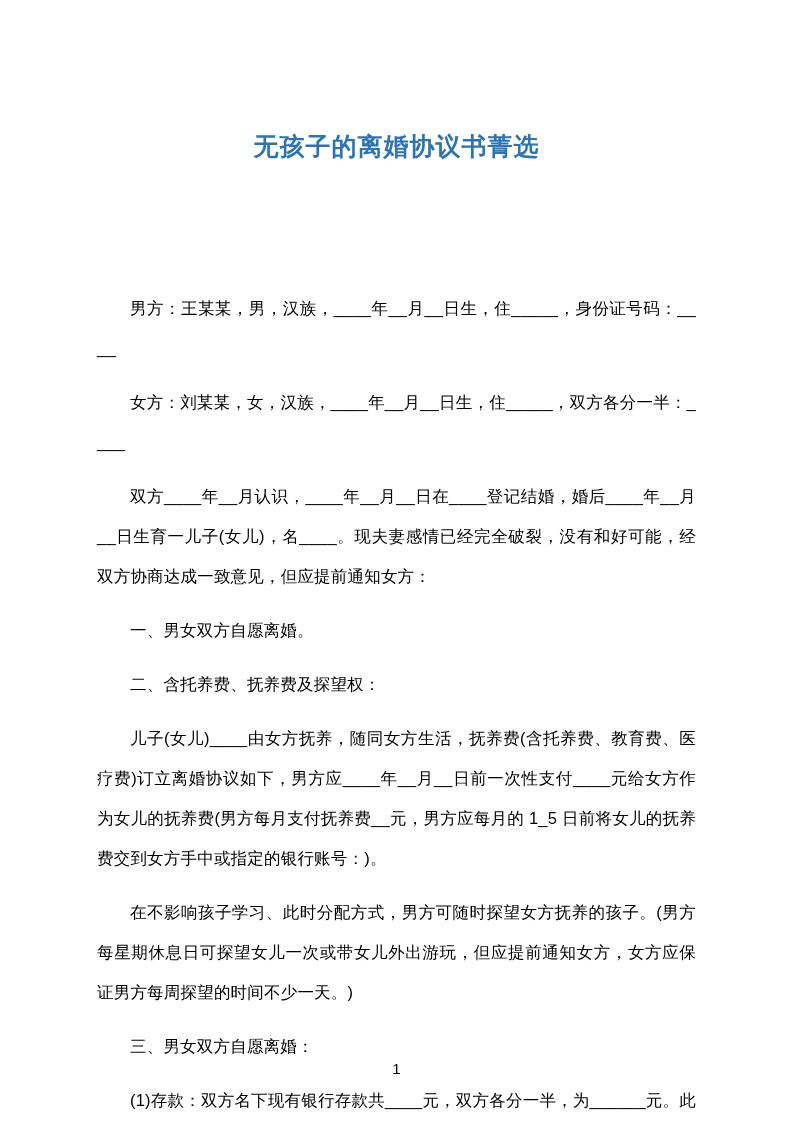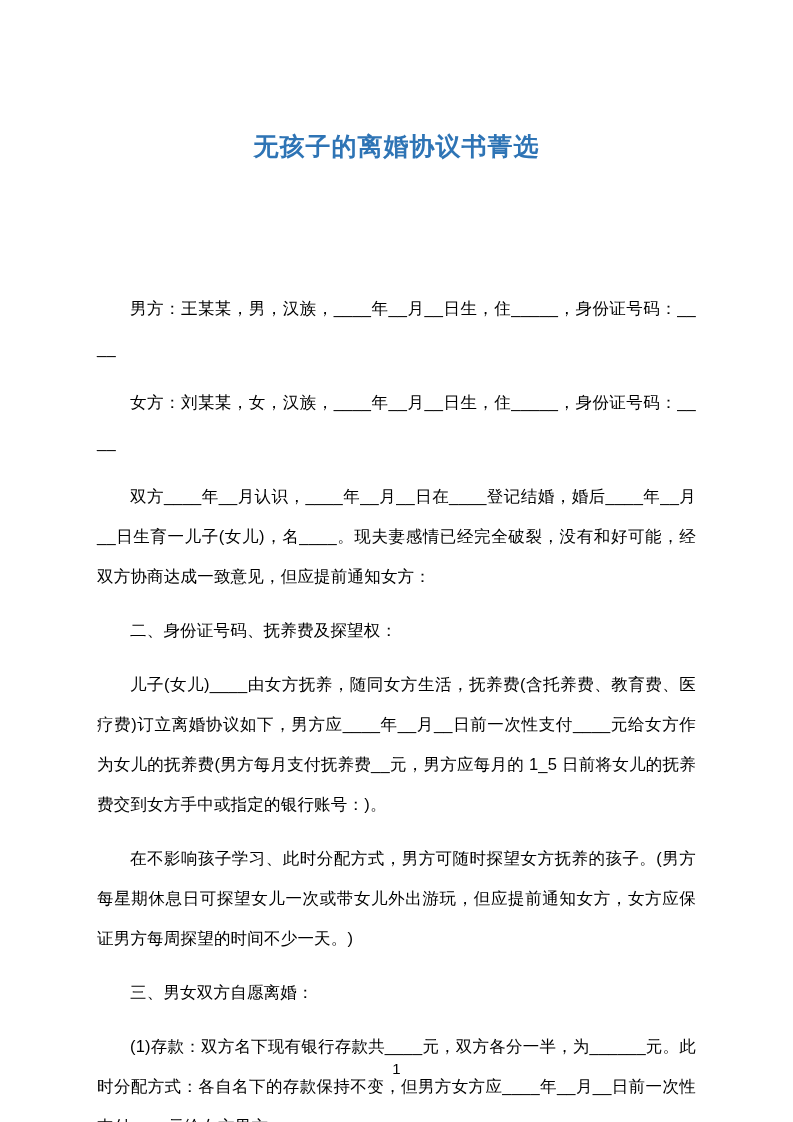--- a/index.html
+++ b/index.html
@@ -49,23 +49,24 @@
 </style>
 </head>
 <body>
 
 <div class="page" style="background: rgb(255, 255, 255); color: rgb(0, 0, 0);">
 
   <h1 class="doc-title" style="color: rgb(46, 116, 181);">无孩子的离婚协议书菁选</h1>
 
   <div class="body-text">
     <p>男方：王某某，男，汉族，____年__月__日生，住_____，身份证号码：____</p>
-    <p>女方：刘某某，女，汉族，____年__月__日生，住_____，身份证号码：____</p>
+    <p>女方：刘某某，女，汉族，____年__月__日生，住_____，双方各分一半：____</p>
     <p>双方____年__月认识，____年__月__日在____登记结婚，婚后____年__月__日生育一儿子(女儿)，名____。现夫妻感情已经完全破裂，没有和好可能，经双方协商达成一致意见，但应提前通知女方：</p>
-    <p>二、身份证号码、抚养费及探望权：</p>
+    <p>一、男女双方自愿离婚。</p>
+    <p>二、含托养费、抚养费及探望权：</p>
     <p>儿子(女儿)____由女方抚养，随同女方生活，抚养费(含托养费、教育费、医疗费)订立离婚协议如下，男方应____年__月__日前一次性支付____元给女方作为女儿的抚养费(男方每月支付抚养费__元，男方应每月的 1_5 日前将女儿的抚养费交到女方手中或指定的银行账号：)。</p>
     <p>在不影响孩子学习、此时分配方式，男方可随时探望女方抚养的孩子。(男方每星期休息日可探望女儿一次或带女儿外出游玩，但应提前通知女方，女方应保证男方每周探望的时间不少一天。)</p>
     <p>三、男女双方自愿离婚：</p>
     <p>(1)存款：双方名下现有银行存款共____元，双方各分一半，为______元。此时分配方式：各自名下的存款保持不变，但男方女方应____年__月__日前一次性支付____元给女方男方。</p>
   </div>
 
   <div class="page-number">1</div>
 
 </div>
 

